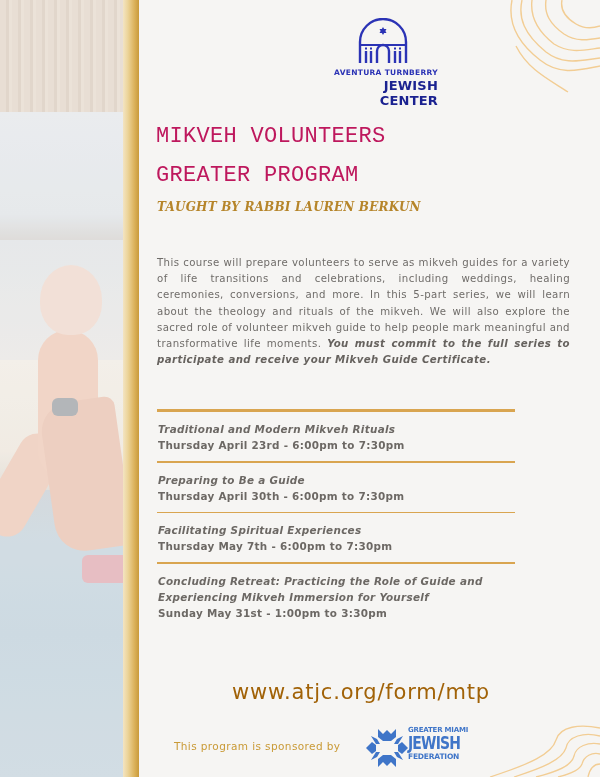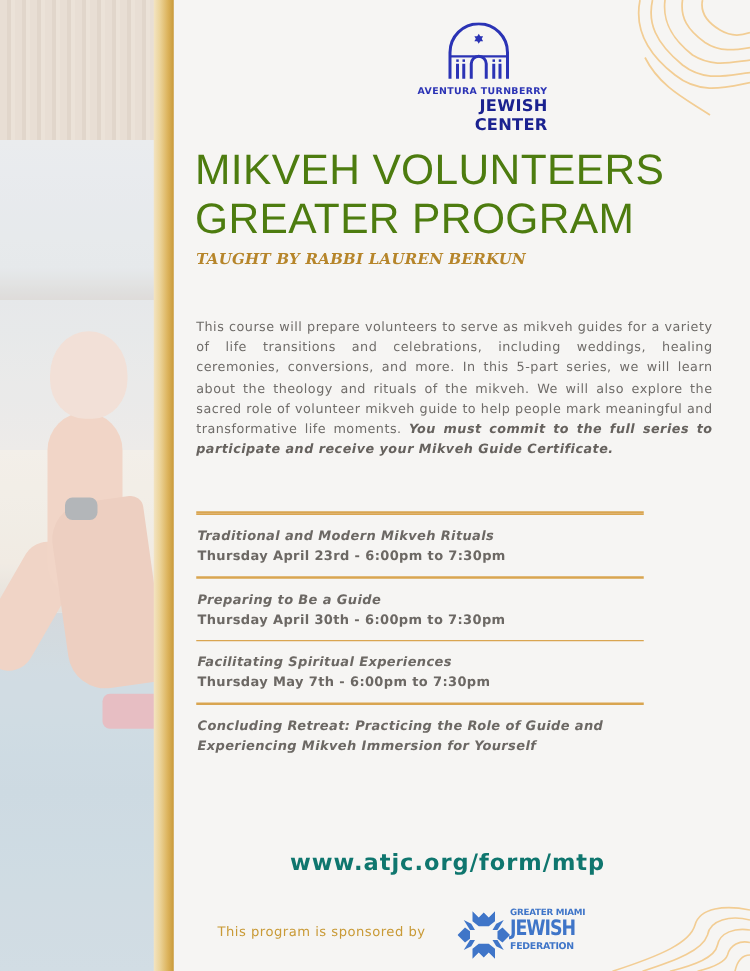--- a/index.html
+++ b/index.html
@@ -33,37 +33,37 @@
   
   .swirl { position: absolute; pointer-events: none; }
 
   
   .logo { position: absolute; left: 328px; top: 18px; width: 110px; text-align: right; }
   .logo svg { display: block; margin: 0 auto; }
   .logo .l1 { color: #2b33b5; font-size: 7.5px; font-weight: bold; letter-spacing: 0.3px; margin-top: 4px; font-family: "DejaVu Sans", sans-serif; }
   .logo .l2 { color: #1b2290; font-size: 13px; font-weight: bold; letter-spacing: 0.2px; margin-top: 1px; }
 
   
-  .title { position: absolute; left: 156px; top: 117px; width: 440px; color: #4d7c0f;
-    font-family: Liberation Sans, sans-serif; font-size: 34px; line-height: 39px; letter-spacing: 0.3px; font-weight: normal; }
+  .title { position: absolute; left: 156px; top: 117px; width: 440px; color: #be185d;
+    font-family: Liberation Mono, monospace; font-size: 22px; line-height: 39px; letter-spacing: 0.3px; font-weight: normal; }
   .subtitle { position: absolute; left: 157px; top: 200px; width: 430px; color: #b6852a;
     font-family: "DejaVu Serif", serif; font-style: italic; font-weight: bold; font-size: 12px; letter-spacing: 0.2px; }
 
   
   .intro { position: absolute; left: 157px; top: 255px; width: 413px; color: #6f6c69;
     font-size: 10.2px; line-height: 16.2px; text-align: justify; letter-spacing: 0.4px; }
   .intro .commit { font-weight: bold; font-style: italic; color: #66625e; }
 
   .sessions { position: absolute; left: 157px; top: 409px; width: 358px; }
   .divider { height: 1.5px; background: #d9a550; width: 358px; }
   .session { padding: 9px 0 8px 1px; color: #6c6864; font-size: 10.4px; line-height: 16px; letter-spacing: 0.3px; font-weight: bold; }
   .session .stitle { font-style: italic; display: block; }
   .session .sdate { display: block; }
 
-  .url { position: absolute; left: 232px; top: 680px; color: #0f766e; font-weight: bold; font-size: 18px; letter-spacing: 0.8px; }
+  .url { position: absolute; left: 232px; top: 680px; color: #a16207; font-weight: normal; font-size: 21px; letter-spacing: 0.8px; }
 
   .sponsor { position: absolute; left: 174px; top: 740px; color: #c99a36; font-size: 10.5px; letter-spacing: 0.4px; }
   .fed { position: absolute; left: 366px; top: 727px; width: 100px; height: 42px; }
   .fed .ftext { position: absolute; left: 42px; top: 0; color: #3f75c8; font-family: "DejaVu Sans", sans-serif; font-weight: bold; line-height: 1; }
   .fed .f1 { font-size: 7px; letter-spacing: -0.2px; display: block; }
   .fed .f2 { font-size: 17px; letter-spacing: -1px; display: block; margin-top: 1px; transform: scaleX(0.82); transform-origin: left; }
   .fed .f3 { font-size: 7.5px; letter-spacing: -0.2px; display: block; margin-top: 1px; }
 </style>
 </head>
 <body>
@@ -153,20 +153,21 @@
     <span class="sdate">Thursday April 30th - 6:00pm to 7:30pm</span>
   </div>
   <div class="divider"></div>
   <div class="session">
     <span class="stitle">Facilitating Spiritual Experiences</span>
     <span class="sdate">Thursday May 7th - 6:00pm to 7:30pm</span>
   </div>
   <div class="divider"></div>
   <div class="session" style="width:380px;">
     <span class="stitle">Concluding Retreat: Practicing the Role of Guide and Experiencing Mikveh Immersion for Yourself</span>
+    <span class="sdate">Sunday May 31st - 1:00pm to 3:30pm</span>
   </div>
 </div>
 
 <a class="url">www.atjc.org/form/mtp</a>
 
 <div class="sponsor">This program is sponsored by</div>
 <div class="fed">
   <svg width="42" height="42" viewBox="0 0 42 42" style="position:absolute;left:0;top:0;">
     <g fill="#3f75c8">
       <polygon points="12,2 17,7 21,3 25,7 30,2 30,10 25,14 17,14 12,10"></polygon>

